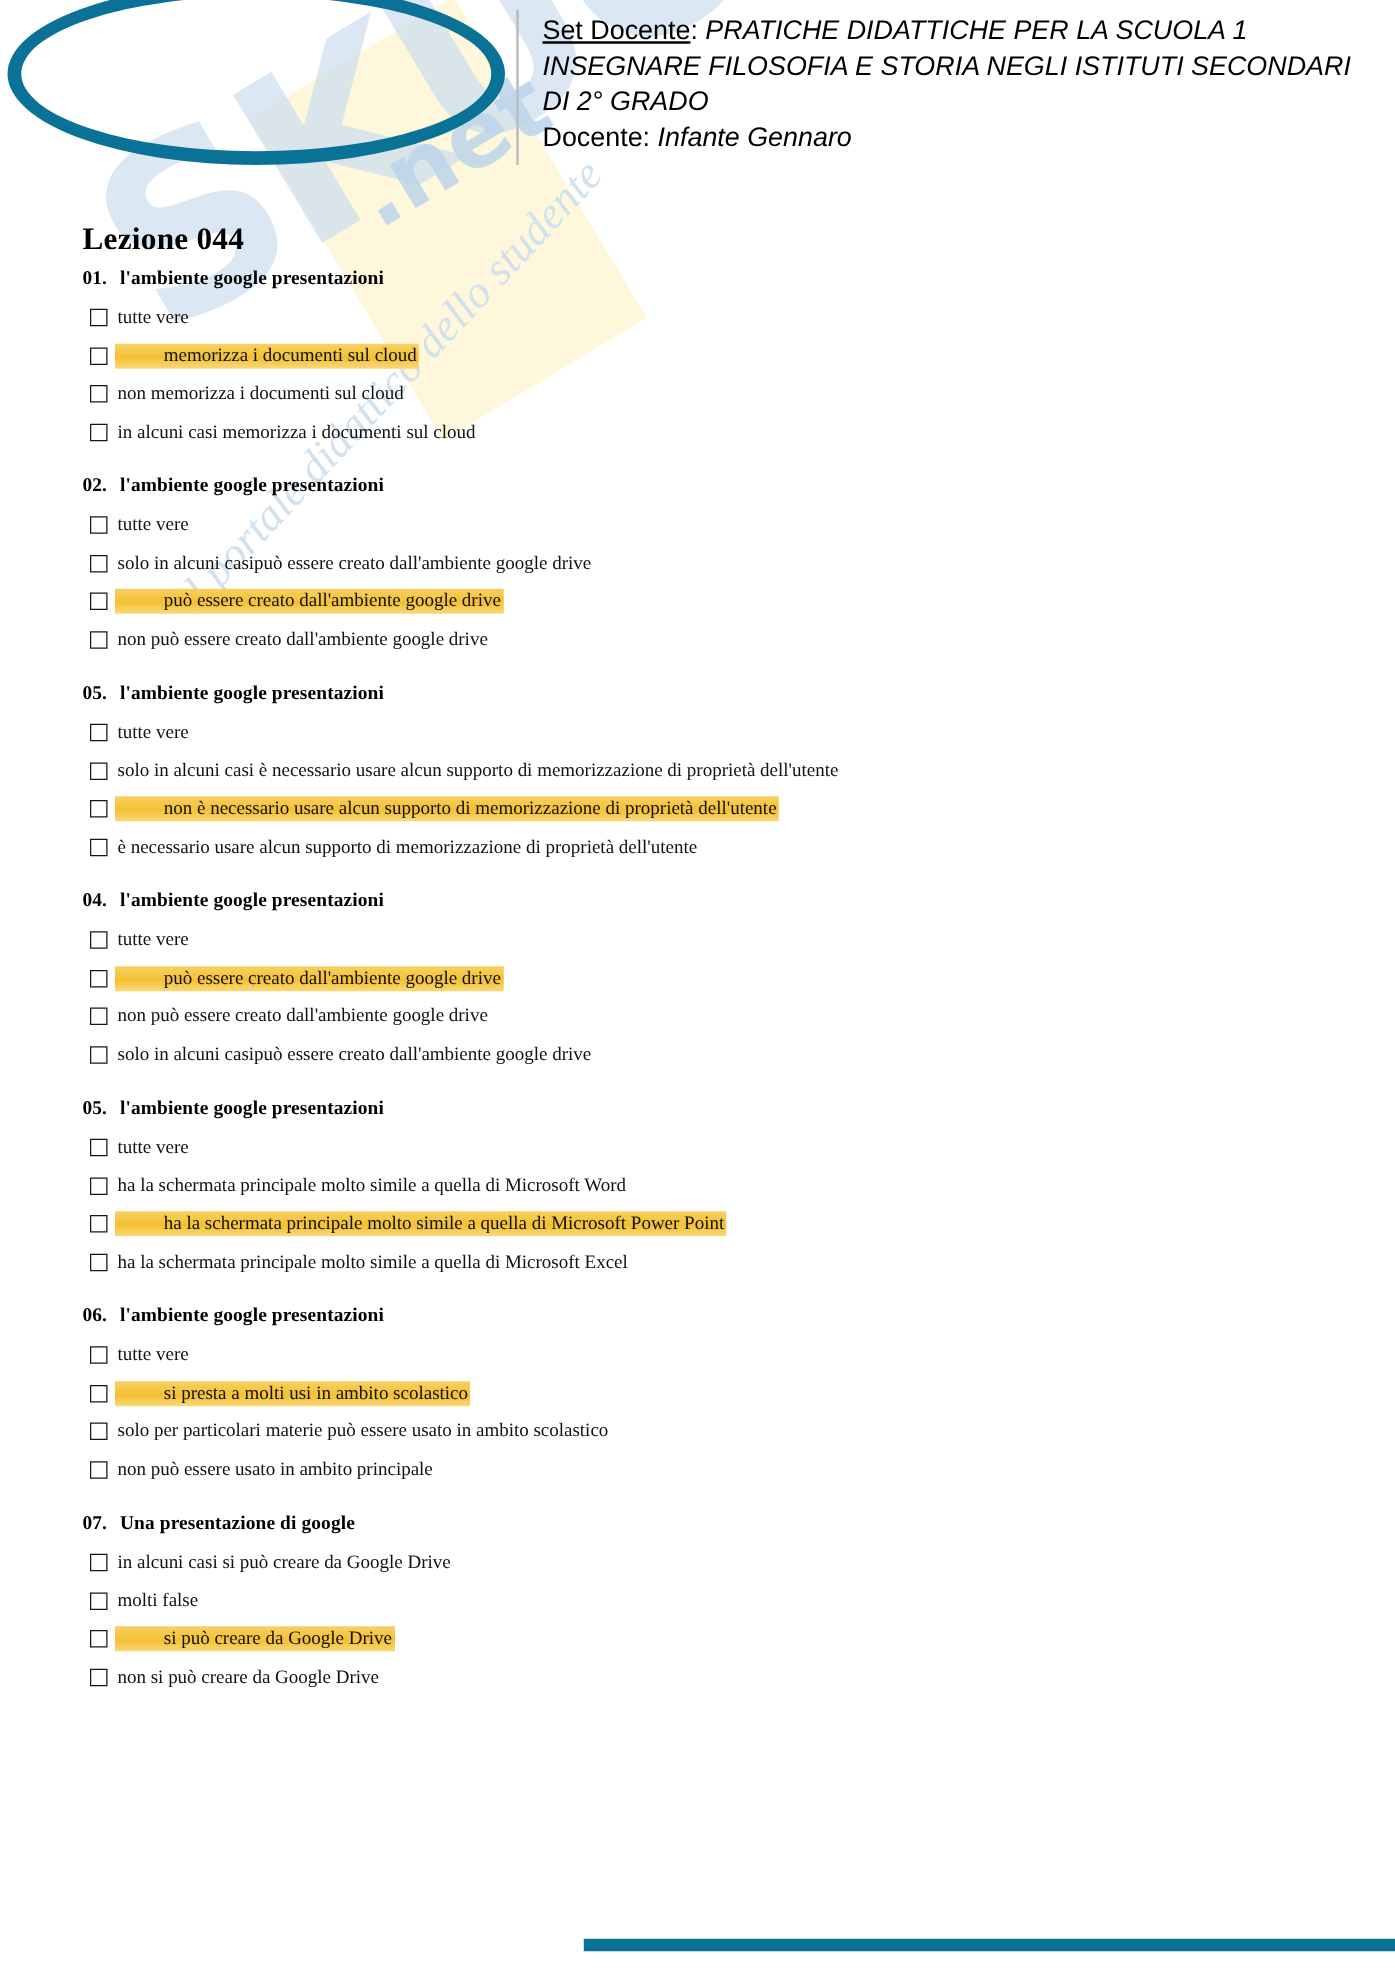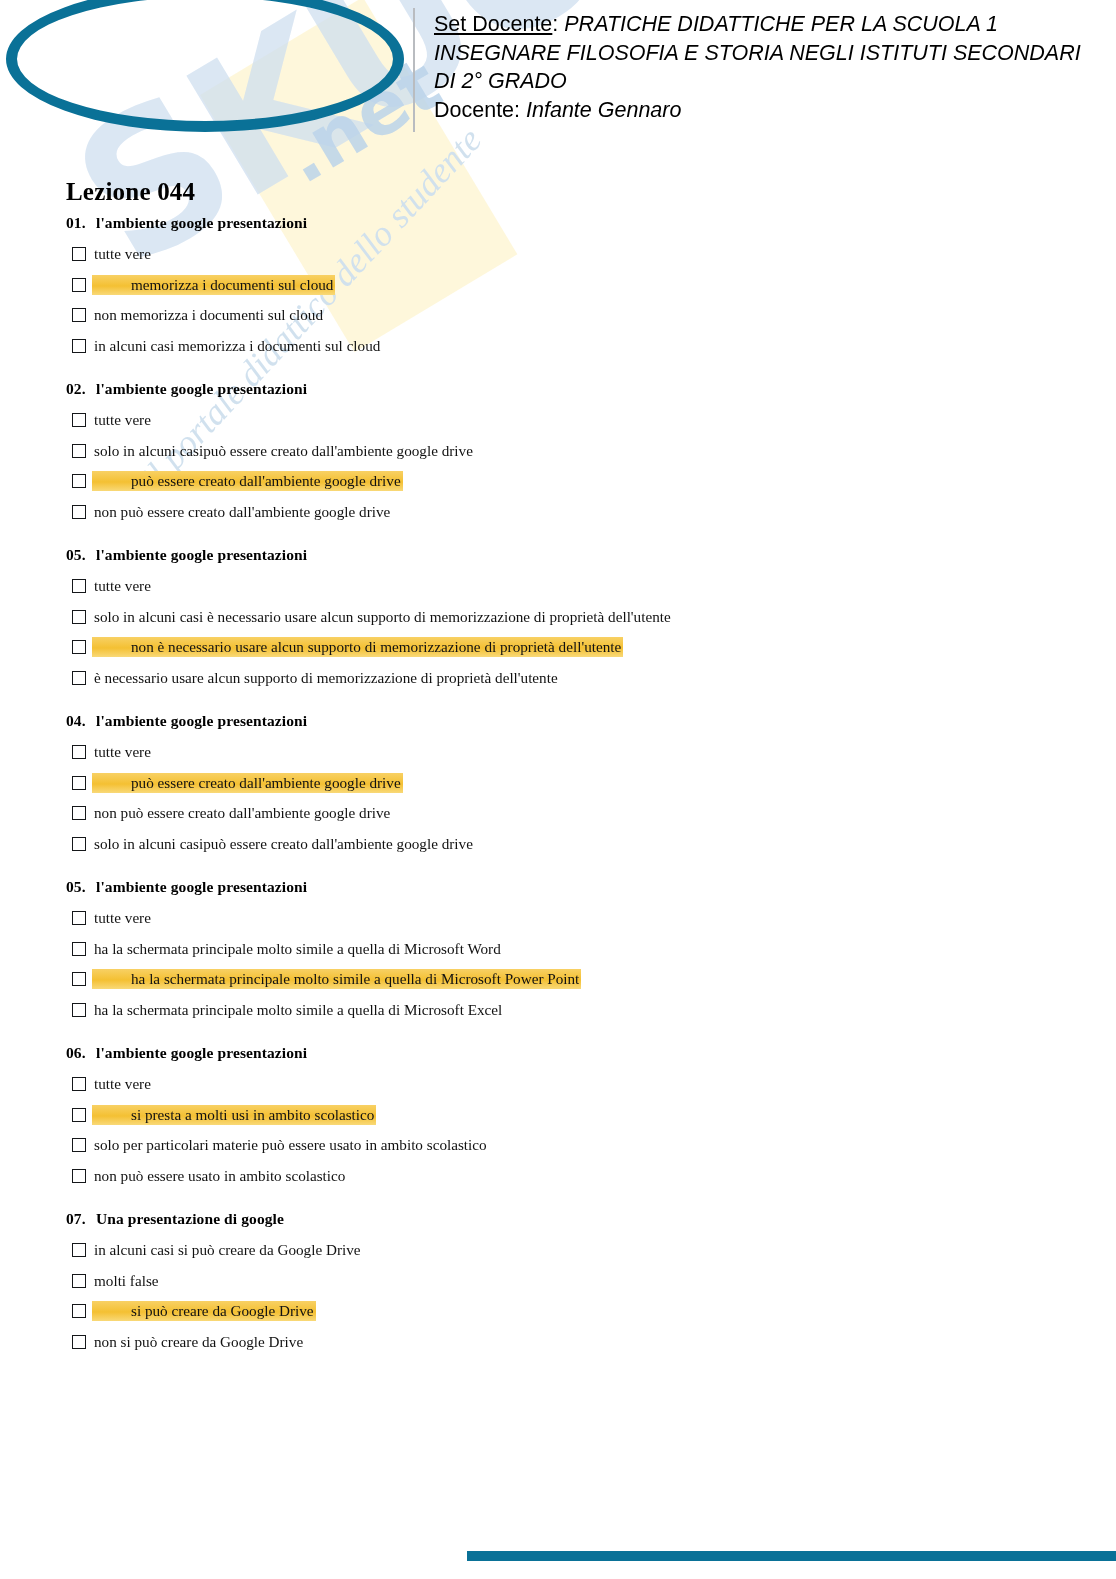--- a/index.html
+++ b/index.html
@@ -316,21 +316,21 @@
           <div class="answer">
             <span class="checkbox"></span>
             <span class="answer-text hl">si presta a molti usi in ambito scolastico</span>
           </div>
           <div class="answer">
             <span class="checkbox"></span>
             <span class="answer-text">solo per particolari materie può essere usato in ambito scolastico</span>
           </div>
           <div class="answer">
             <span class="checkbox"></span>
-            <span class="answer-text">non può essere usato in ambito scolastico</span>
+            <span class="answer-text">non può essere usato in ambito principale</span>
           </div>
         </div>
       </div>
       <div class="question">
         <div class="q-head"><span class="q-num">07.</span><span>Una presentazione di google</span></div>
         <div class="answers">
           <div class="answer">
             <span class="checkbox"></span>
             <span class="answer-text">in alcuni casi si può creare da Google Drive</span>
           </div>

